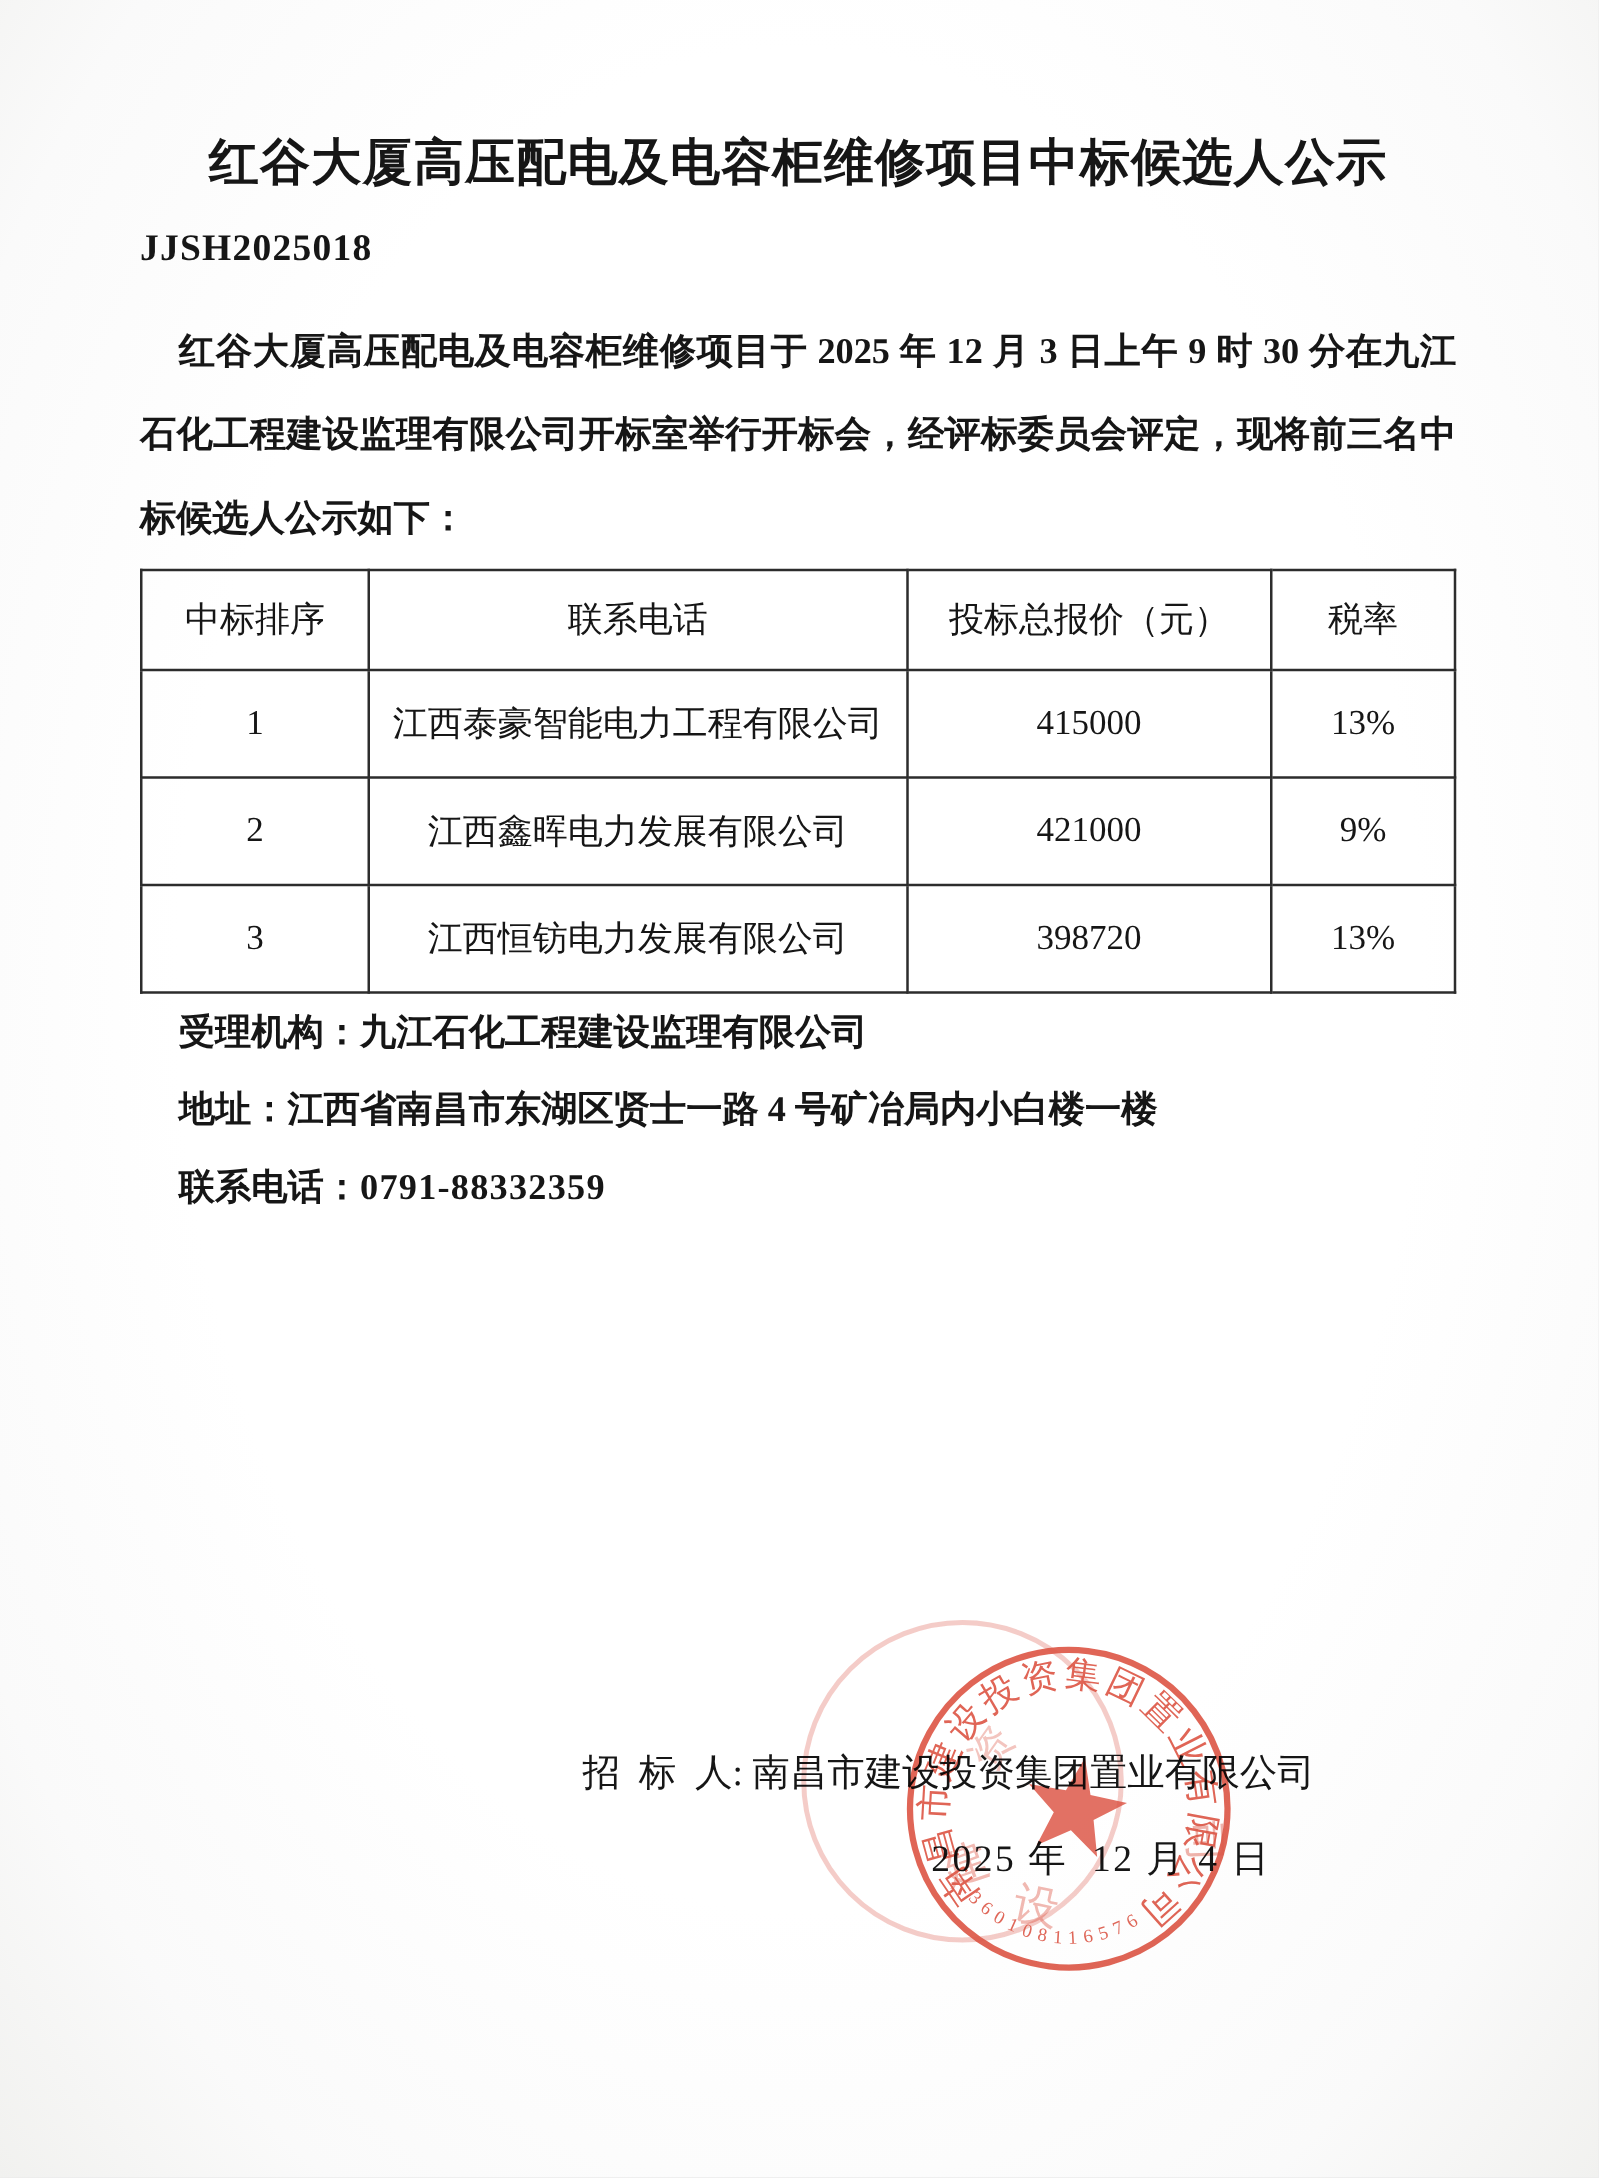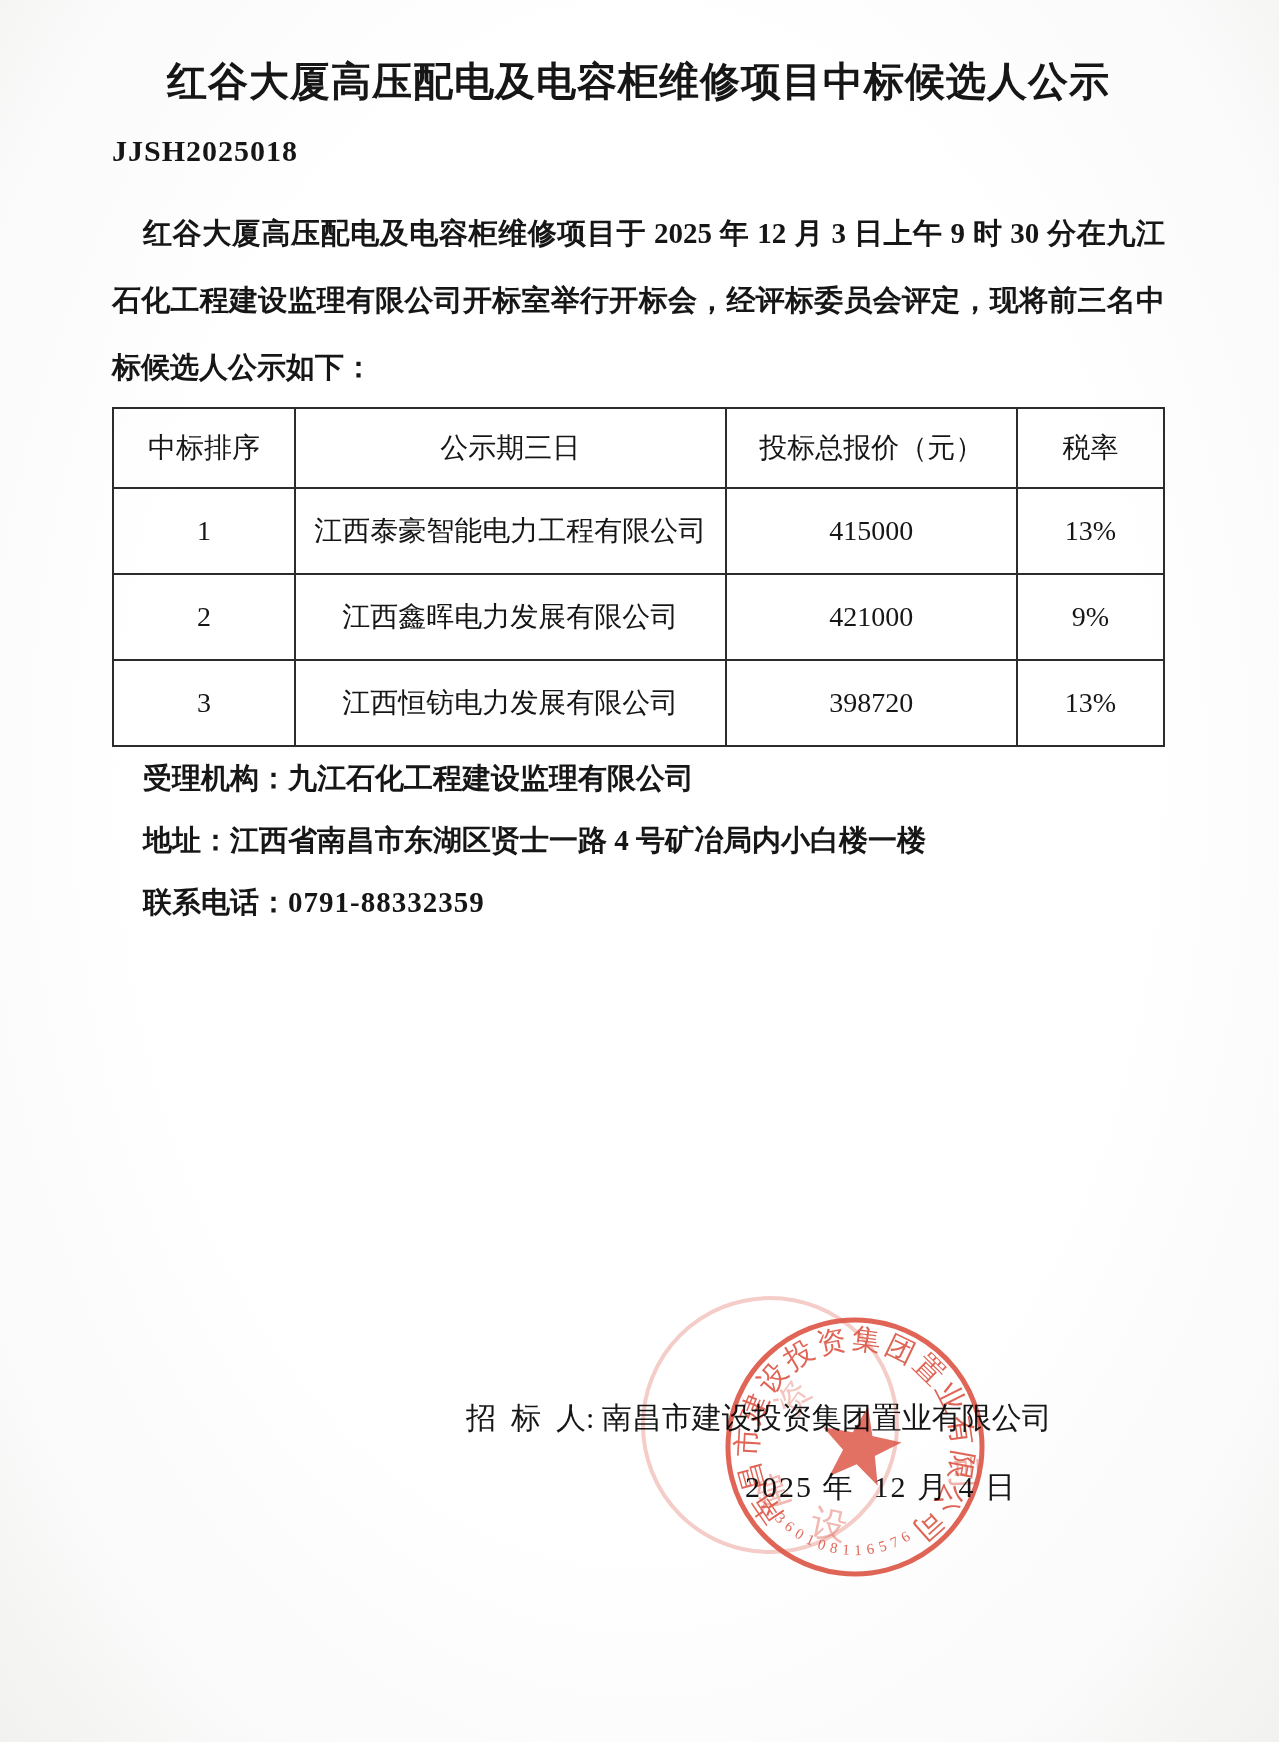--- a/index.html
+++ b/index.html
@@ -4,21 +4,21 @@
 <style>
   html,body { margin:0; padding:0; background:#e9e9e9; }
   .page {
     position:relative;
     width:1279px; height:1742px;
     margin:0 auto;
     background:radial-gradient(ellipse at 50% 45%, #ffffff 55%, #fafafa 82%, #f1f1ef 100%);
     font-family:"Liberation Serif","DejaVu Serif",serif;
     color:#161616;
     box-sizing:border-box;
-    padding:56px 114px 0 112px;
+    padding:104px 114px 0 112px;
     overflow:hidden;
   }
   .title {
     margin:0; text-align:center;
     font-size:40px; font-weight:700; letter-spacing:1px; line-height:52px;
   }
   .code {
     margin-top:26px; 
     font-size:30px; font-weight:600; letter-spacing:1px;
   }
@@ -82,21 +82,21 @@
   <table class="bid-table">
     <colgroup>
       <col class="col-rank">
         <col class="col-bidder">
         <col class="col-price">
         <col class="col-tax">
     </colgroup>
     <thead>
       <tr>
         <th>中标排序</th>
-        <th>公示期三日</th>
+        <th>联系电话</th>
         <th>投标总报价（元）</th>
         <th>税率</th>
       </tr>
     </thead>
     <tbody>
       <tr>
         <td>1</td>
         <td>江西泰豪智能电力工程有限公司</td>
         <td>415000</td>
         <td>13%</td>

